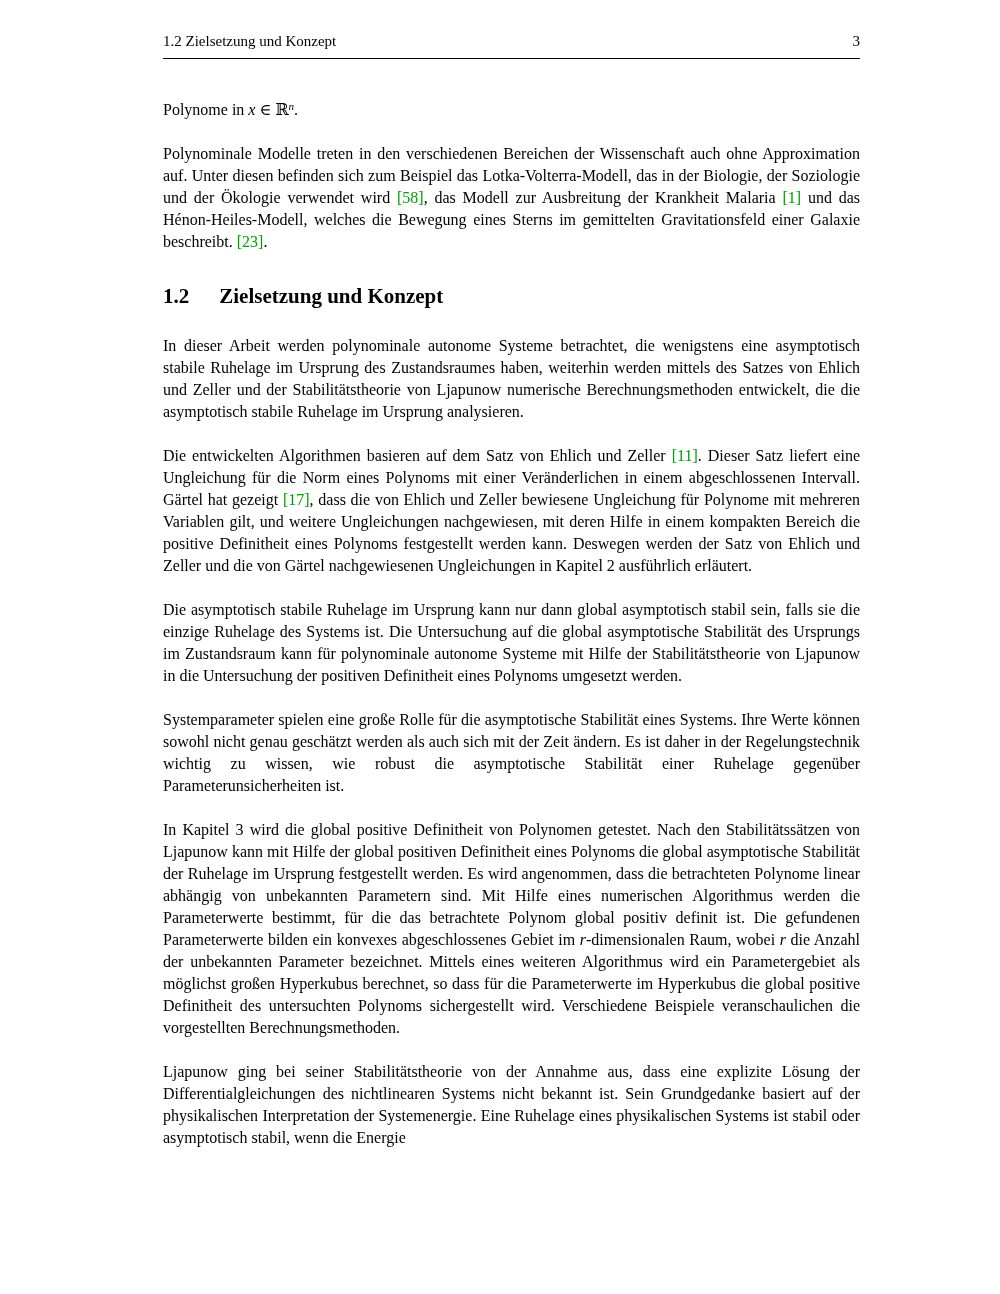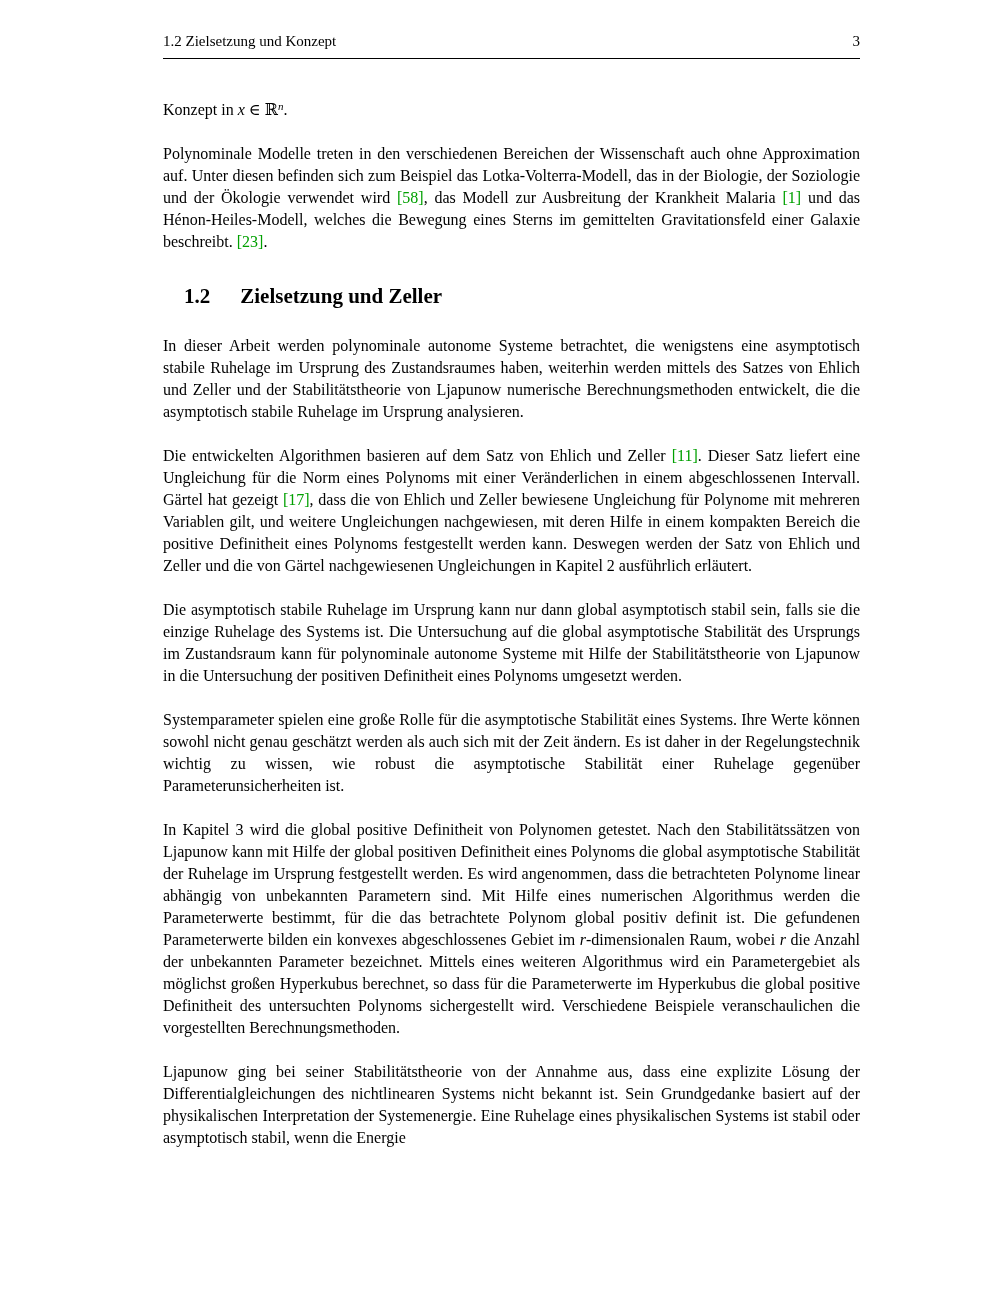--- a/index.html
+++ b/index.html
@@ -40,21 +40,20 @@
   }
   h2.section-heading {
     font-size: 21px;
     font-weight: bold;
     margin: 30px 0 26px 0;
     line-height: 26px;
   }
   h2.section-heading .section-number {
     display: inline-block;
     margin-right: 30px;
-    margin-left: 21px;
   }
   .seg-plain { font-style: normal; }
   .seg-italic { }
   .seg-math { font-style: italic; }
   .seg-sup {
     font-style: italic;
     font-size: 11px;
     position: relative;
     top: -5px;
     line-height: 0;
@@ -66,26 +65,26 @@
 
 <div class="page">
 
   <div class="page-header">
     <span>1.2 Zielsetzung und Konzept</span>
     <span>3</span>
   </div>
 
   <div class="page-body">
 
-    <p><span class="seg-plain">Konzept in </span><span class="seg-math">x</span><span class="seg-plain"> ∈ ℝ</span><span class="seg-sup">n</span><span class="seg-plain">.</span></p>
+    <p><span class="seg-plain">Polynome in </span><span class="seg-math">x</span><span class="seg-plain"> ∈ ℝ</span><span class="seg-sup">n</span><span class="seg-plain">.</span></p>
 
     <p><span class="seg-plain">Polynominale Modelle treten in den verschiedenen Bereichen der Wissenschaft auch ohne Approximation auf. Unter diesen befinden sich zum Beispiel das Lotka-Volterra-Modell, das in der Biologie, der Soziologie und der Ökologie verwendet wird </span><span class="seg-cite" style="color: rgb(0, 160, 0);">[58]</span><span class="seg-plain">, das Modell zur Ausbreitung der Krankheit </span><span class="seg-italic">Malaria</span><span class="seg-plain"> </span><span class="seg-cite" style="color: rgb(0, 160, 0);">[1]</span><span class="seg-plain"> und das Hénon-Heiles-Modell, welches die Bewegung eines Sterns im gemittelten Gravitationsfeld einer Galaxie beschreibt. </span><span class="seg-cite" style="color: rgb(0, 160, 0);">[23]</span><span class="seg-plain">.</span></p>
 
     <h2 class="section-heading">
-      <span class="section-number">1.2</span><span>Zielsetzung und Zeller</span>
+      <span class="section-number">1.2</span><span>Zielsetzung und Konzept</span>
     </h2>
 
     <p><span class="seg-plain">In dieser Arbeit werden polynominale autonome Systeme betrachtet, die wenigstens eine asymptotisch stabile Ruhelage im Ursprung des Zustandsraumes haben, weiterhin werden mittels des Satzes von Ehlich und Zeller und der Stabilitätstheorie von Ljapunow numerische Berechnungsmethoden entwickelt, die die asymptotisch stabile Ruhelage im Ursprung analysieren.</span></p>
 
     <p><span class="seg-plain">Die entwickelten Algorithmen basieren auf dem Satz von Ehlich und Zeller </span><span class="seg-cite" style="color: rgb(0, 160, 0);">[11]</span><span class="seg-plain">. Dieser Satz liefert eine Ungleichung für die Norm eines Polynoms mit einer Veränderlichen in einem abgeschlossenen Intervall. Gärtel hat gezeigt </span><span class="seg-cite" style="color: rgb(0, 160, 0);">[17]</span><span class="seg-plain">, dass die von Ehlich und Zeller bewiesene Ungleichung für Polynome mit mehreren Variablen gilt, und weitere Ungleichungen nachgewiesen, mit deren Hilfe in einem kompakten Bereich die positive Definitheit eines Polynoms festgestellt werden kann. Deswegen werden der Satz von Ehlich und Zeller und die von Gärtel nachgewiesenen Ungleichungen in </span><span class="seg-italic">Kapitel 2</span><span class="seg-plain"> ausführlich erläutert.</span></p>
 
     <p><span class="seg-plain">Die asymptotisch stabile Ruhelage im Ursprung kann nur dann global asymptotisch stabil sein, falls sie die einzige Ruhelage des Systems ist. Die Untersuchung auf die global asymptotische Stabilität des Ursprungs im Zustandsraum kann für polynominale autonome Systeme mit Hilfe der Stabilitätstheorie von Ljapunow in die Untersuchung der positiven Definitheit eines Polynoms umgesetzt werden.</span></p>
 
     <p><span class="seg-plain">Systemparameter spielen eine große Rolle für die asymptotische Stabilität eines Systems. Ihre Werte können sowohl nicht genau geschätzt werden als auch sich mit der Zeit ändern. Es ist daher in der Regelungstechnik wichtig zu wissen, wie robust die asymptotische Stabilität einer Ruhelage gegenüber Parameterunsicherheiten ist.</span></p>
 

